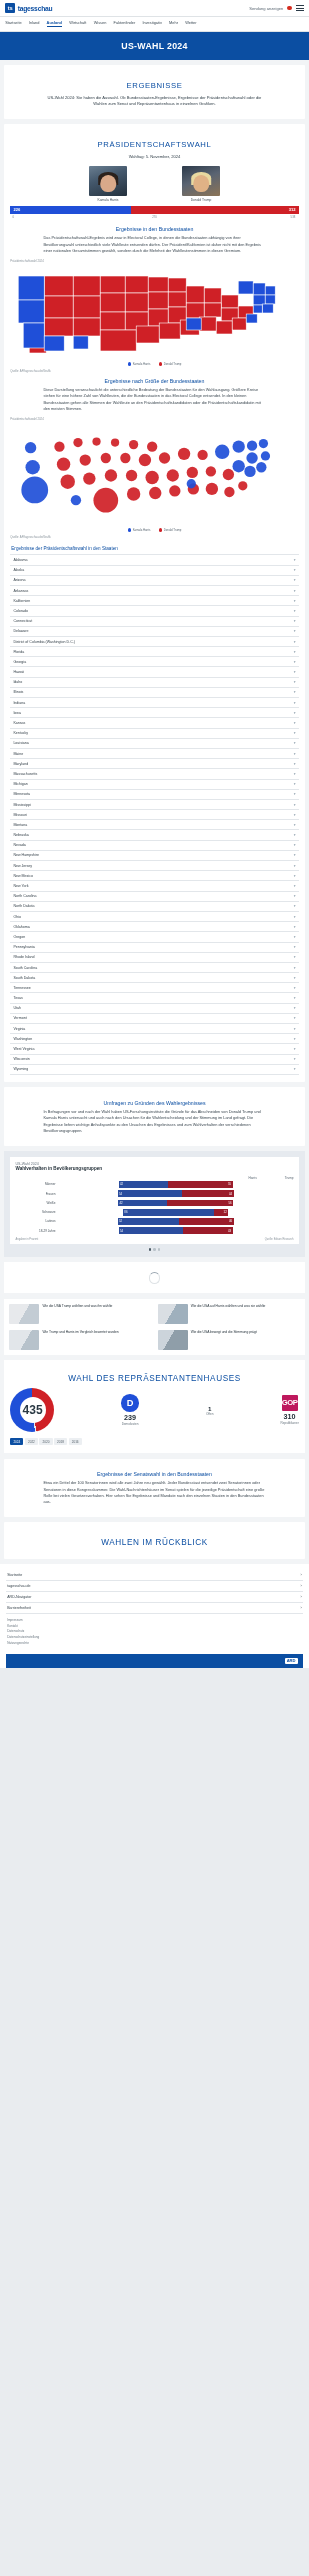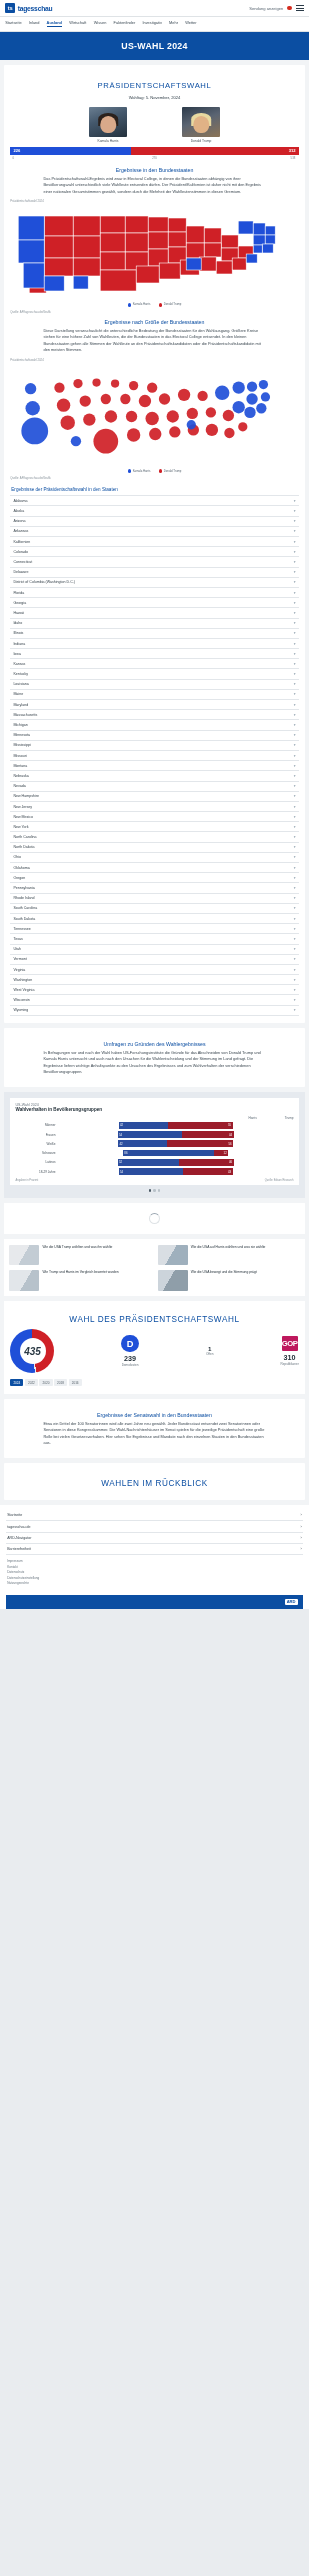--- a/index.html
+++ b/index.html
@@ -164,21 +164,21 @@
   .ti-3 { background:linear-gradient(120deg,#e2e6ea 0 55%,#b7c2cb 55% 100%); }
   .ti-4 { background:linear-gradient(120deg,#ccd4db 0 40%,#8f9ea9 40% 100%); }
   .teaser-txt { font-size:3.3px; line-height:1.45; color:#1d2a33; }
 
   
   .house-card { background:#fff; margin:5.2px 4.1px; padding:5.2px 6.2px 8.2px 6.2px; }
   .house-flex { display:flex; align-items:center; justify-content:space-between; margin-top:4.1px; }
   .donut { width:44px; height:44px; border-radius:50%; position:relative;
     background: conic-gradient(#cf2026 0deg 168deg, #e8eaed 168deg 172deg, #1f4fd8 172deg 360deg); }
   .donut-hole { position:absolute; left:9.3px; top:9.3px; width:26px; height:26px; border-radius:50%; background:#fff;
-    display:flex; align-items:center; justify-content:center; font-size:10px; font-weight:bold; color:#2b3a45;font-style:italic;}
+    display:flex; align-items:center; justify-content:center; font-size:12px; font-weight:bold; color:#2b3a45;}
   .party-block { text-align:center; }
   .party-logo-d { width:17.5px; height:17.5px; border-radius:50%; background:#1f4fd8; color:#fff; display:flex; align-items:center; justify-content:center; font-size:9.3px; font-weight:bold; margin:0 auto;}
   .party-logo-g { width:16px; height:15.5px; background:#be185d; color:#fff; display:flex; align-items:center; justify-content:center; font-size:7.7px; font-weight:bold; letter-spacing:-0.5px; margin:0 auto; border-radius:1px;}
   .party-num { font-size:7.2px; font-weight:bold; margin-top:1.5px; color:#1d2a33; }
   .party-name { font-size:3.1px; color:#6b7780; }
   .mid-col { text-align:center; }
   .mid-num { font-size:6.2px; font-weight:bold; color:#1d2a33; }
   .mid-lab { font-size:3.1px; color:#6b7780; }
   .year-tabs { display:flex; gap:1.5px; margin-top:6.2px; }
   .year-tab { font-size:3.1px; padding:1.5px 3.1px; background:#eceff2; color:#55616a; border-radius:1px; }
@@ -219,20 +219,24 @@
     <span class="nav-item">Wirtschaft</span>
     <span class="nav-item">Wissen</span>
     <span class="nav-item">Faktenfinder</span>
     <span class="nav-item">Investigativ</span>
     <span class="nav-item">Mehr</span>
     <span class="nav-item">Wetter</span>
   </div>
 
   <div class="title-banner">US-WAHL 2024</div>
 
+  <div class="card">
+    <div class="section-title">ERGEBNISSE</div>
+    <div class="lead">US-Wahl 2024: Sie haben die Auswahl. Ob Bundesstaaten-Ergebnisse, Ergebnisse der Präsidentschaftswahl oder die Wahlen zum Senat und Repräsentantenhaus in einzelnen Grafiken.</div>
+  </div>
 
   <div class="card">
     <div class="section-title">PRÄSIDENTSCHAFTSWAHL</div>
     <div class="lead">Wahltag: 5. November, 2024</div>
 
     <div class="cand-row">
       <div class="cand">
         <div class="cand-photo photo-harris">
           <div class="cand-hair hair-h"></div>
             <div class="cand-face face-h"></div>
@@ -681,21 +685,21 @@
       <div class="teaser-img ti-3"></div>
       <div class="teaser-txt">Wie Trump und Harris im Vergleich bewertet wurden</div>
     </div>
     <div class="teaser">
       <div class="teaser-img ti-4"></div>
       <div class="teaser-txt">Wie die USA bewegt und die Stimmung prägt</div>
     </div>
   </div>
 
   <div class="house-card">
-    <div class="section-title big">WAHL DES PRÄSIDENTSCHAFTSWAHL</div>
+    <div class="section-title big">WAHL DES REPRÄSENTANTENHAUSES</div>
     <div class="house-flex">
       <div class="donut">
         <div class="donut-hole">435</div>
       </div>
       <div class="party-block">
         <div class="party-logo-d">D</div>
         <div class="party-num">239</div>
         <div class="party-name">Demokraten</div>
       </div>
       <div class="mid-col">

